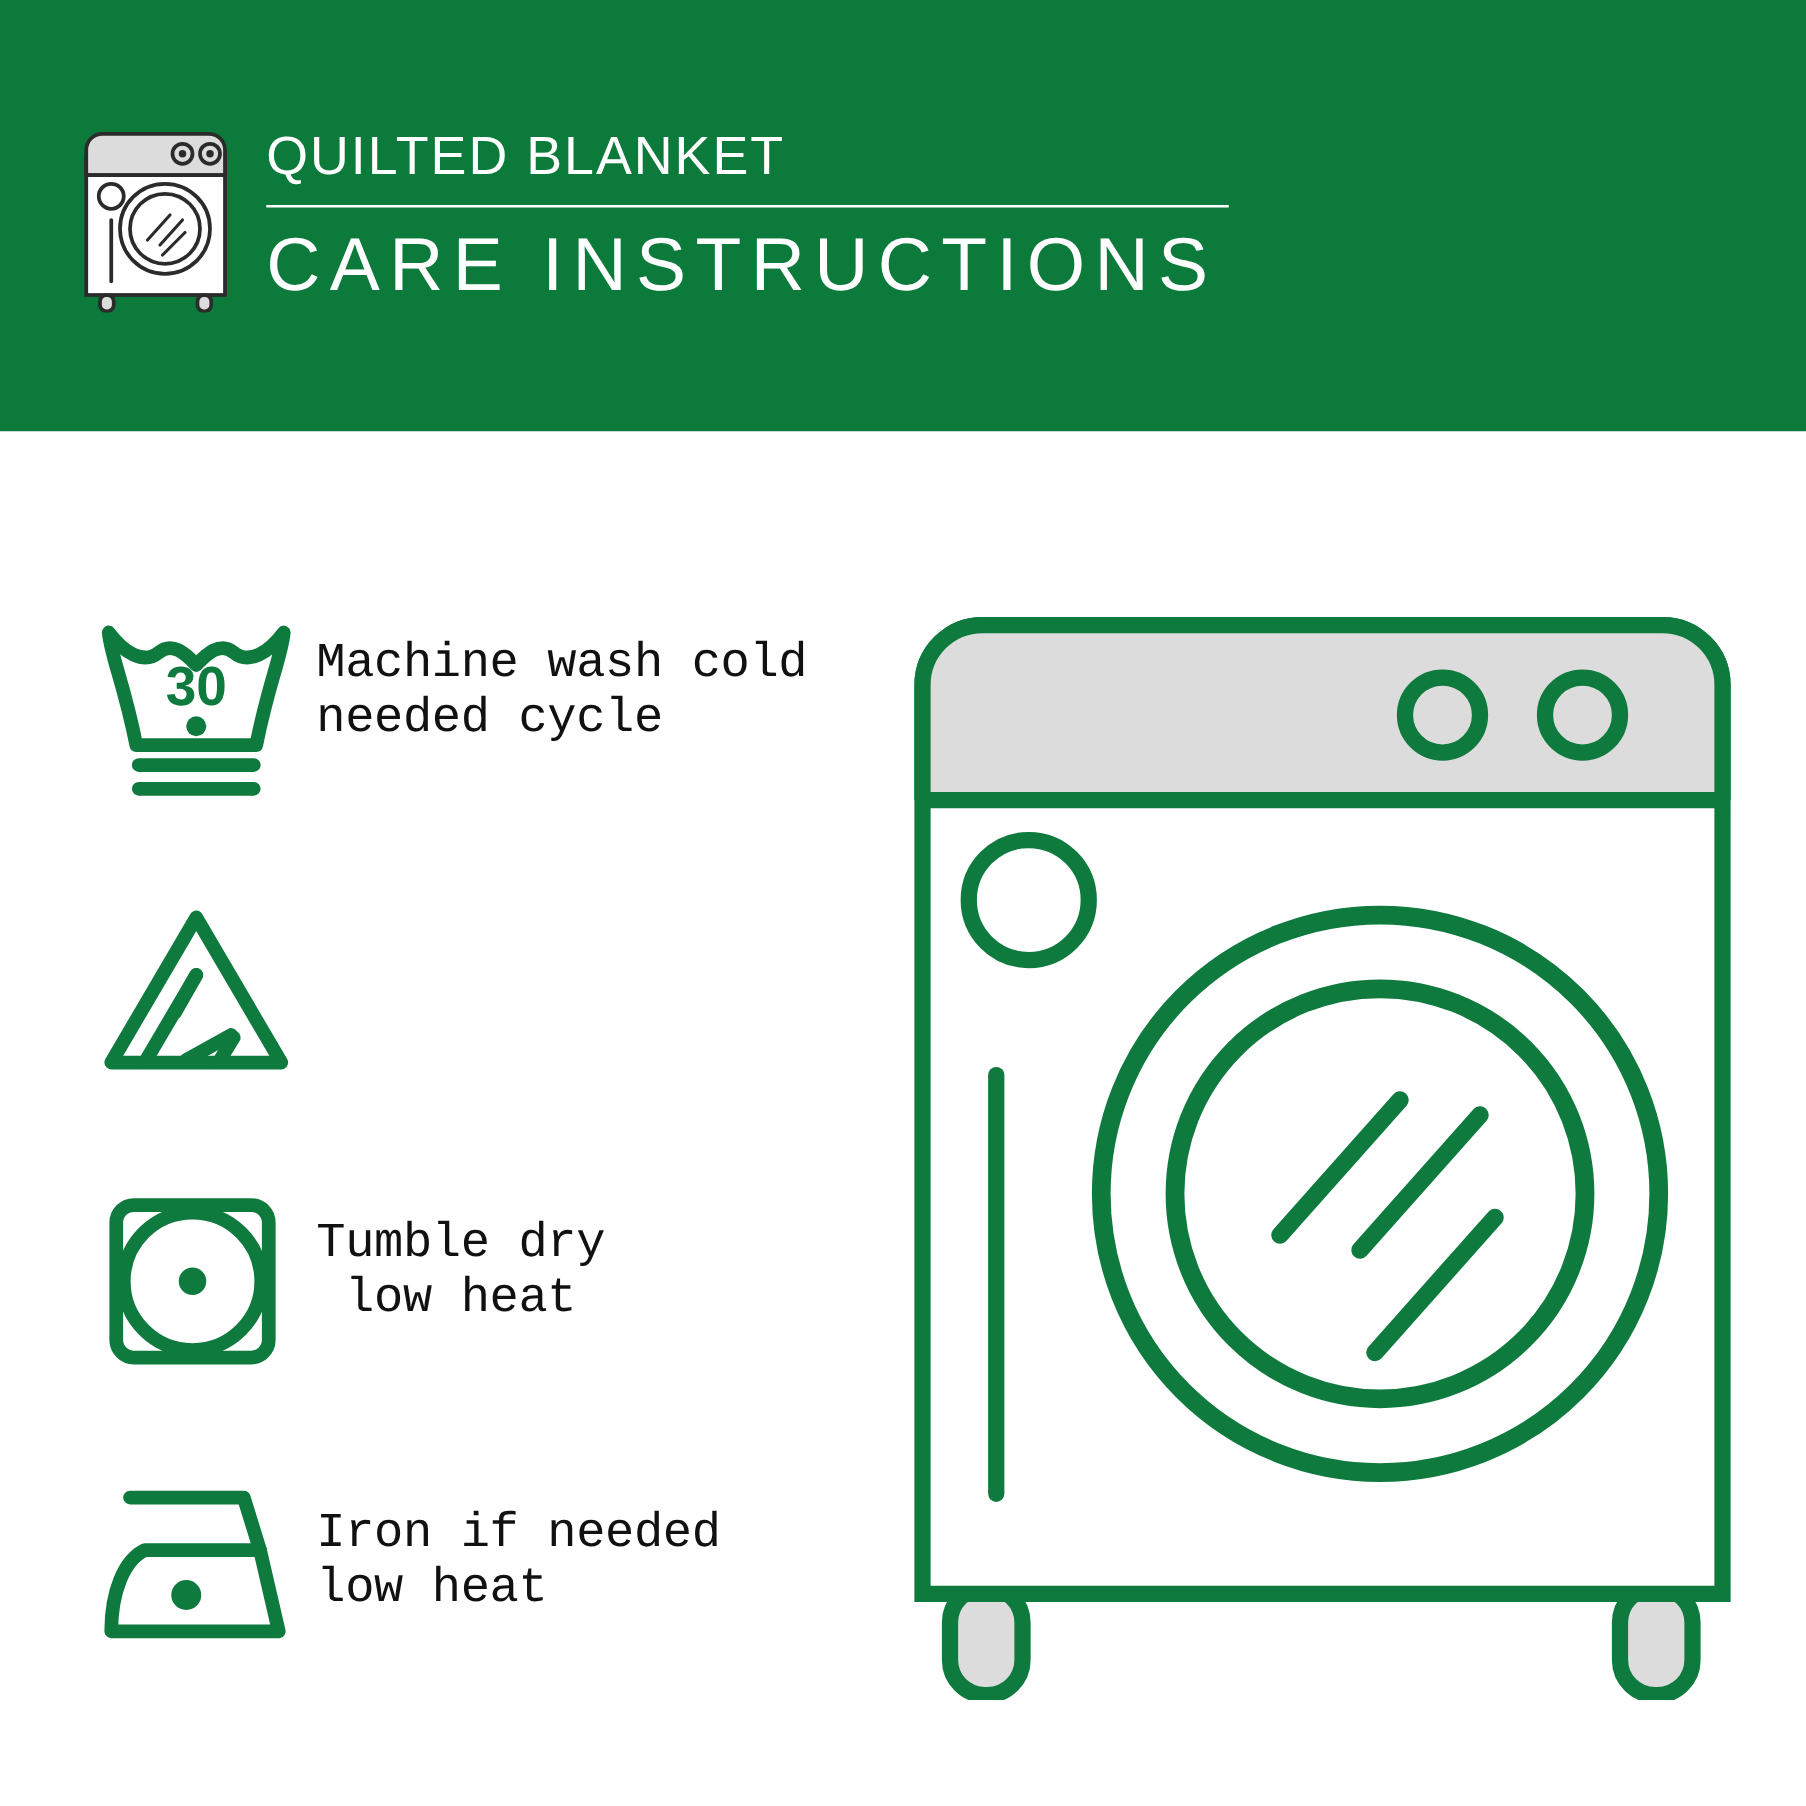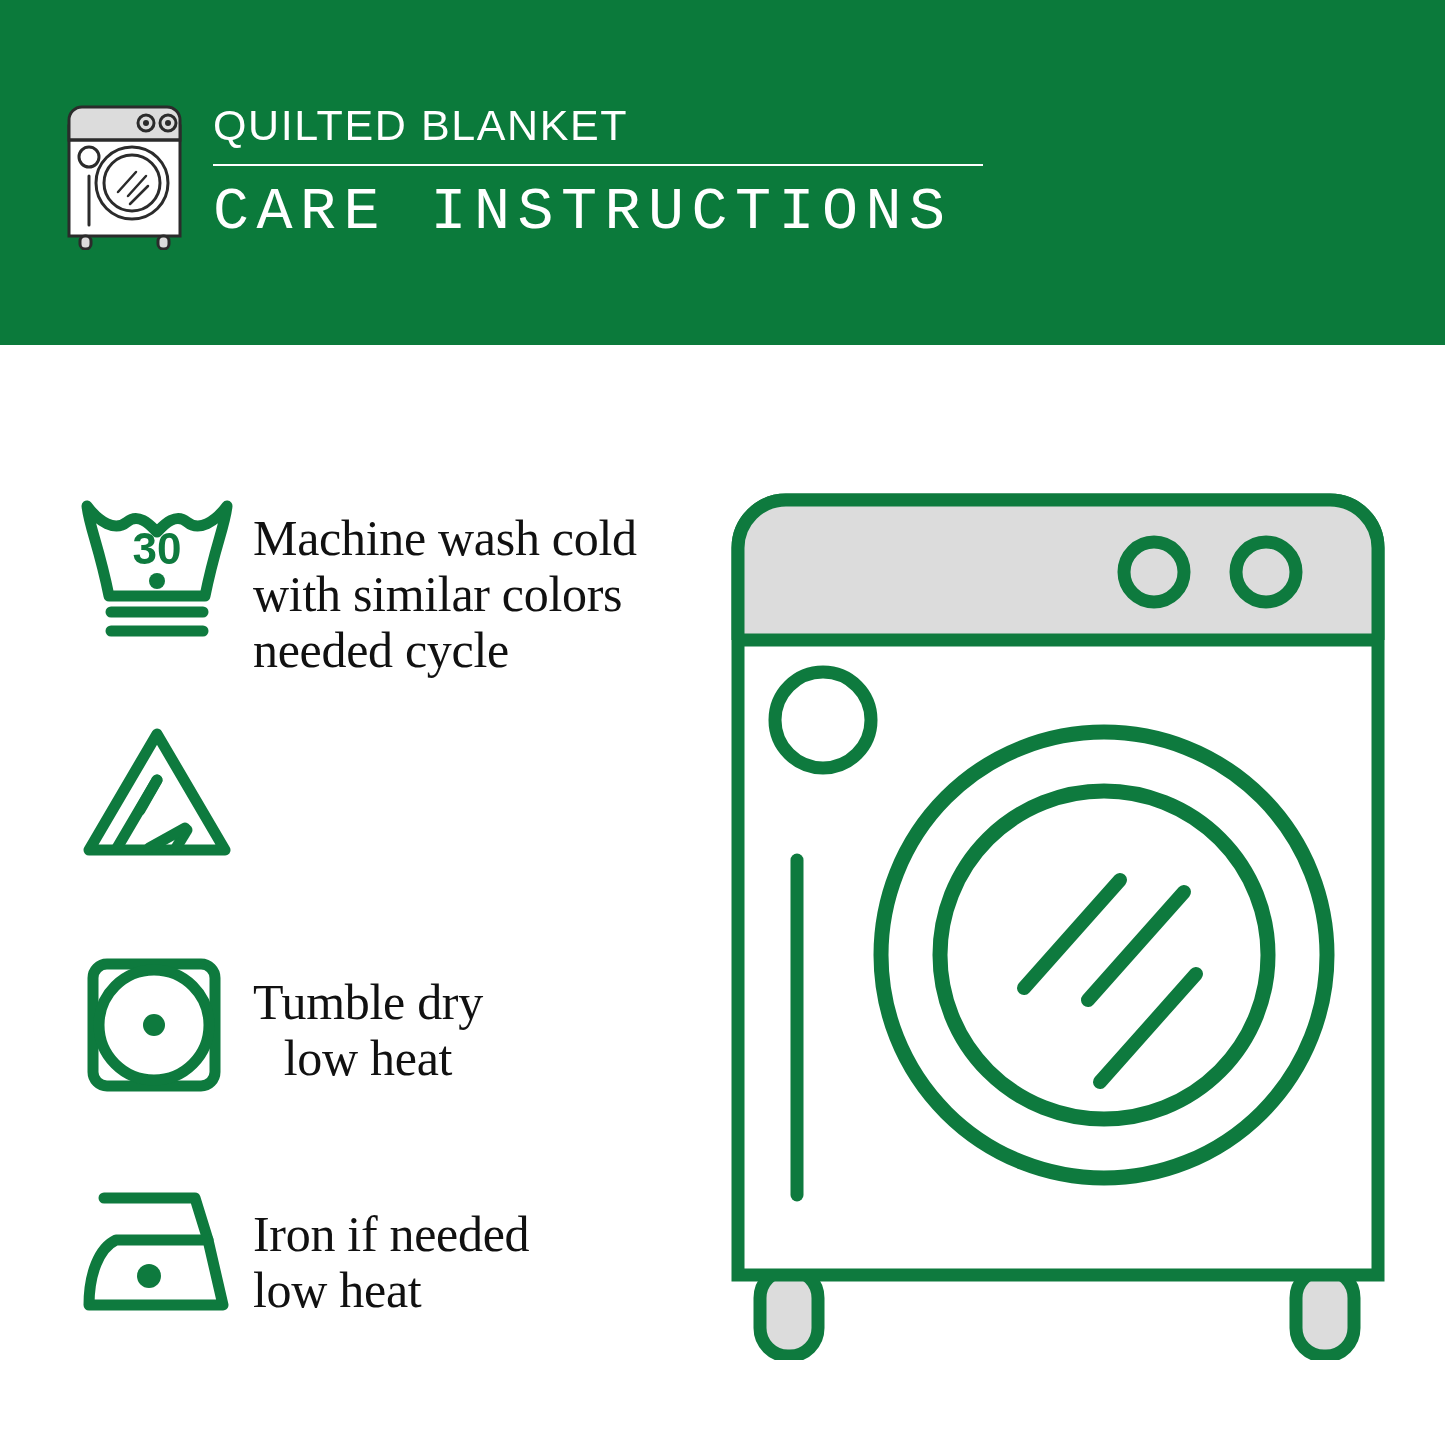--- a/index.html
+++ b/index.html
@@ -47,21 +47,21 @@
     background:#ffffff;
     margin:17px 0 16px 0;
   }
   .title-sub{
     color:#ffffff;
     font-size:60px;
     font-weight:400;
     letter-spacing:7.5px;
     line-height:1;
     white-space:nowrap;
-    font-family:Liberation Mono, monospace;
+    font-family:Liberation Sans, sans-serif;
   }
 
   
   .care-list{
     position:absolute;
     left:62px;
     top:492px;
     width:620px;
   }
   .care-row{
@@ -75,25 +75,25 @@
     display:flex;
     align-items:flex-start;
     justify-content:flex-end;
     padding-left:10px;
   }
   .care-row .sym svg{ display:block; }
   .care-text{
     padding-top:18px;
     padding-left:16px;
     color:#111111;
-    font-size:50px;
+    font-size:39px;
     line-height:1.12;
     font-weight:400;
     letter-spacing:-0.3px;
-    font-family:Liberation Serif, serif;
+    font-family:Liberation Mono, monospace;
   }
   .care-text .ln{ display:block; white-space:nowrap; }
 
   
   .row-2 .care-text{ padding-top:24px; }
   .row-3 .care-text{ padding-top:22px;text-align:center; }
   .row-4 .care-text{ padding-top:24px; }
 
   
   .machine{
@@ -162,21 +162,20 @@
 
           <line x1="34" y1="120" x2="126" y2="120"></line>
           <line x1="34" y1="139" x2="126" y2="139"></line>
         </g>
         <text x="80" y="72" text-anchor="middle" fill="#0e7a3e" font-family="Liberation Sans, sans-serif" font-size="44" font-weight="bold">30</text>
         <circle cx="80" cy="89" r="8" fill="#0e7a3e"></circle>
       </svg>
     </div>
     <div class="care-text">
       <span class="ln">Machine wash cold</span>
-      <span class="ln">with similar colors</span>
       <span class="ln">needed cycle</span>
     </div>
   </div>
 
   <div class="care-row row-2">
     <div class="sym">
       <svg viewBox="0 0 160 150" width="160" height="150">
         <g fill="none" stroke="#0e7a3e" stroke-width="11" stroke-linecap="round" stroke-linejoin="round">
           <path d="M80 12 L148 128 L12 128 Z"></path>
           <line x1="80" y1="58" x2="40" y2="126"></line>

